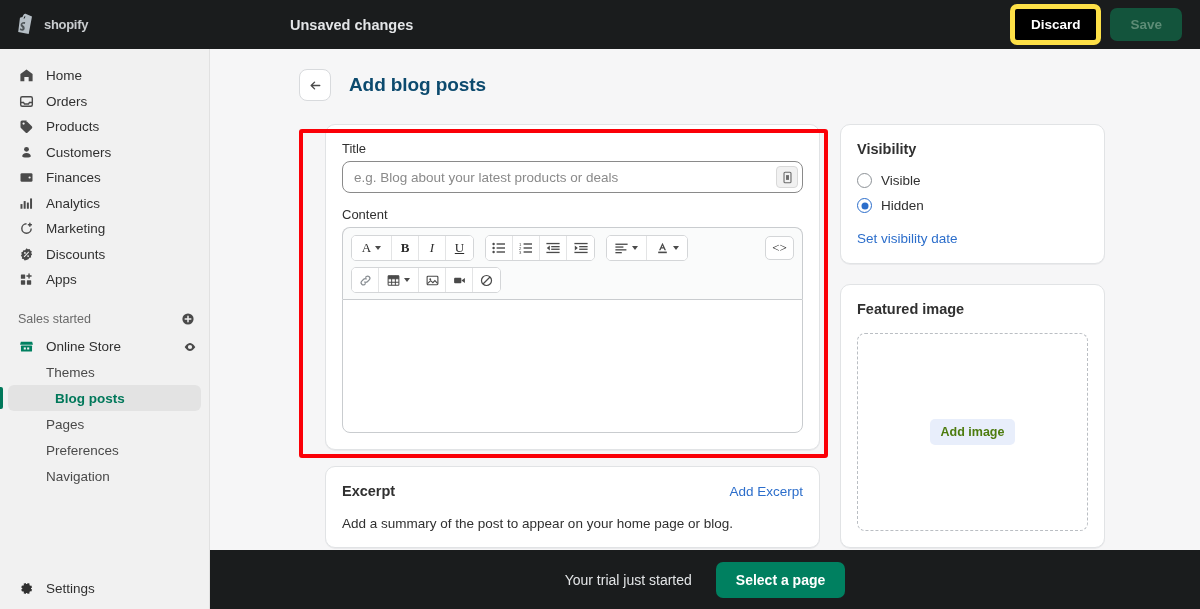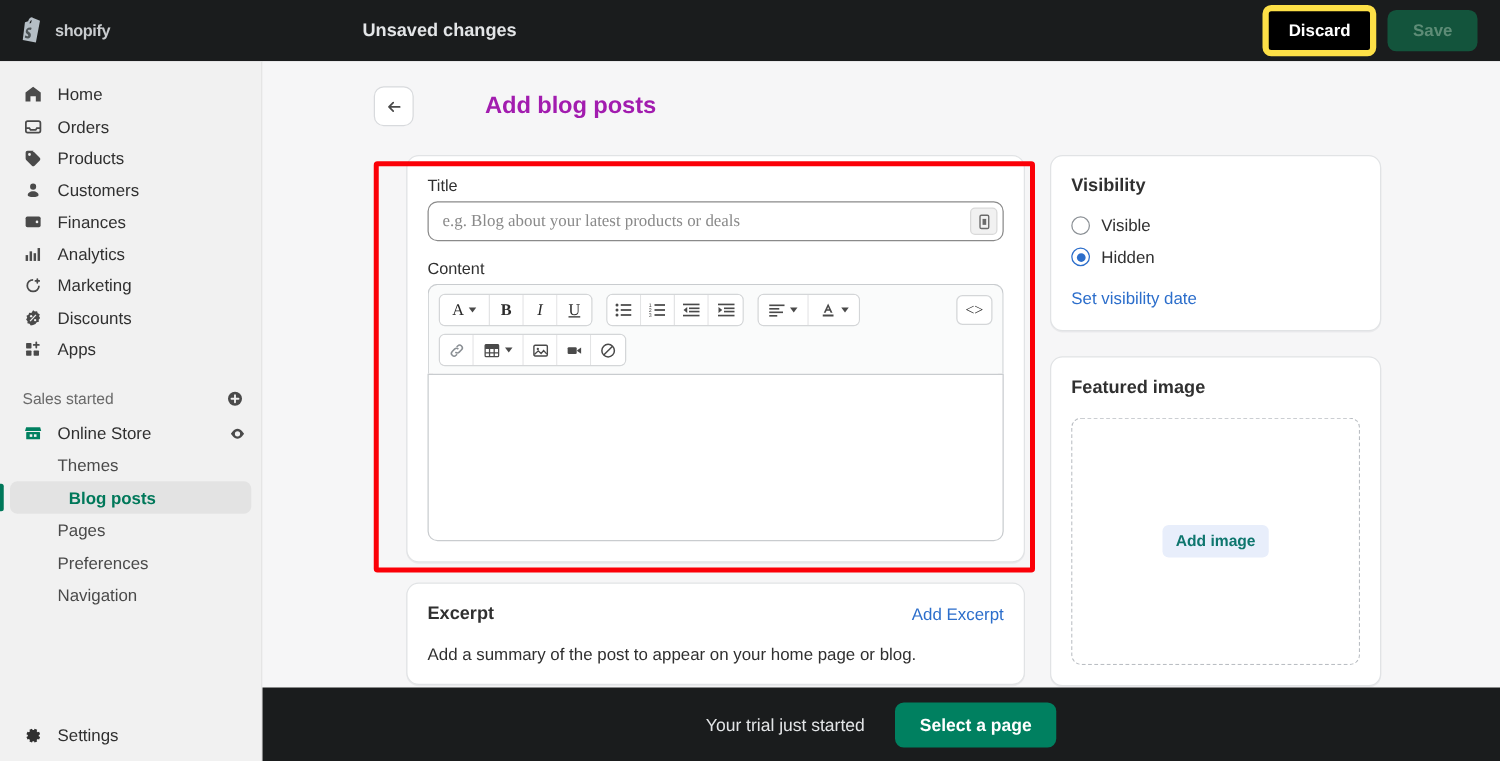--- a/index.html
+++ b/index.html
@@ -74,37 +74,37 @@
   .main {
     position: absolute; top: 49px; left: 210px; width: 990px; height: 560px;
     background: #f6f6f7; overflow: hidden;
   }
   .page-head { display: flex; align-items: center; gap: 18px; padding: 20px 0 0 89px; }
   .back-btn {
     width: 32px; height: 32px; background: #fff; border: 1px solid #d8dadd;
     border-radius: 8px; display: flex; align-items: center; justify-content: center;
     cursor: pointer;
   }
-  .page-title { font-size: 19px; font-weight: bold; color: #a21caf; letter-spacing: -0.1px; margin-left: 39px; }
+  .page-title { font-size: 19px; font-weight: bold; color: #0c4a6e; letter-spacing: -0.1px; }
 
   .columns { display: flex; gap: 20px; padding: 23px 0 0 89px; }
   .col-left { width: 521px; padding-left: 26px; }
   .col-right { width: 265px; }
 
   .card {
     background: #fff; border: 1px solid #e1e3e5; border-radius: 10px;
     box-shadow: 0 1px 0 rgba(22,29,37,0.05);
   }
   .card-pad { padding: 16px; }
   .field-label { font-size: 13px; color: #303030; margin-bottom: 5px; }
 
   .title-input-wrap { position: relative; }
   .title-input {
     width: 100%; height: 32px; border: 1px solid #8a8a8a; border-radius: 8px;
-    padding: 0 34px 0 11px; font-size: 13.5px; font-family: Liberation Serif, serif;
+    padding: 0 34px 0 11px; font-size: 13.5px; font-family: Liberation Sans, sans-serif;
     color: #303030; background: #fff; outline: none;
   }
   .title-input::placeholder { color: #8a8a8a; }
   .title-suffix-btn {
     position: absolute; right: 5px; top: 5px; width: 22px; height: 22px;
     background: #f1f1f1; border: 1px solid #d9d9d9; border-radius: 4px;
     display: flex; align-items: center; justify-content: center; cursor: pointer;
   }
 
   .editor { margin-top: 14px; }
@@ -163,21 +163,21 @@
   }
   .radio-label { font-size: 13.5px; color: #303030; }
   .visibility-link { color: #2c6ecb; font-size: 13.5px; cursor: pointer; display: inline-block; margin-top: 8px; }
 
   .featured-card { margin-top: 20px; }
   .dropzone {
     border: 1.5px dashed #babec3; border-radius: 8px; height: 198px;
     display: flex; align-items: center; justify-content: center; background: #fff;
   }
   .add-image-btn {
-    background: #e8eefb; color: #0f766e; font-size: 12.5px; font-weight: bold;
+    background: #e8eefb; color: #4d7c0f; font-size: 12.5px; font-weight: bold;
     border: none; border-radius: 5px; padding: 6px 11px; cursor: pointer;
     font-family: inherit;
   }
 
   
   .trial-banner {
     position: absolute; bottom: 0; left: 210px; width: 990px; height: 59px;
     background: #1a1c1d; display: flex; align-items: center; justify-content: center;
     gap: 24px;
   }

